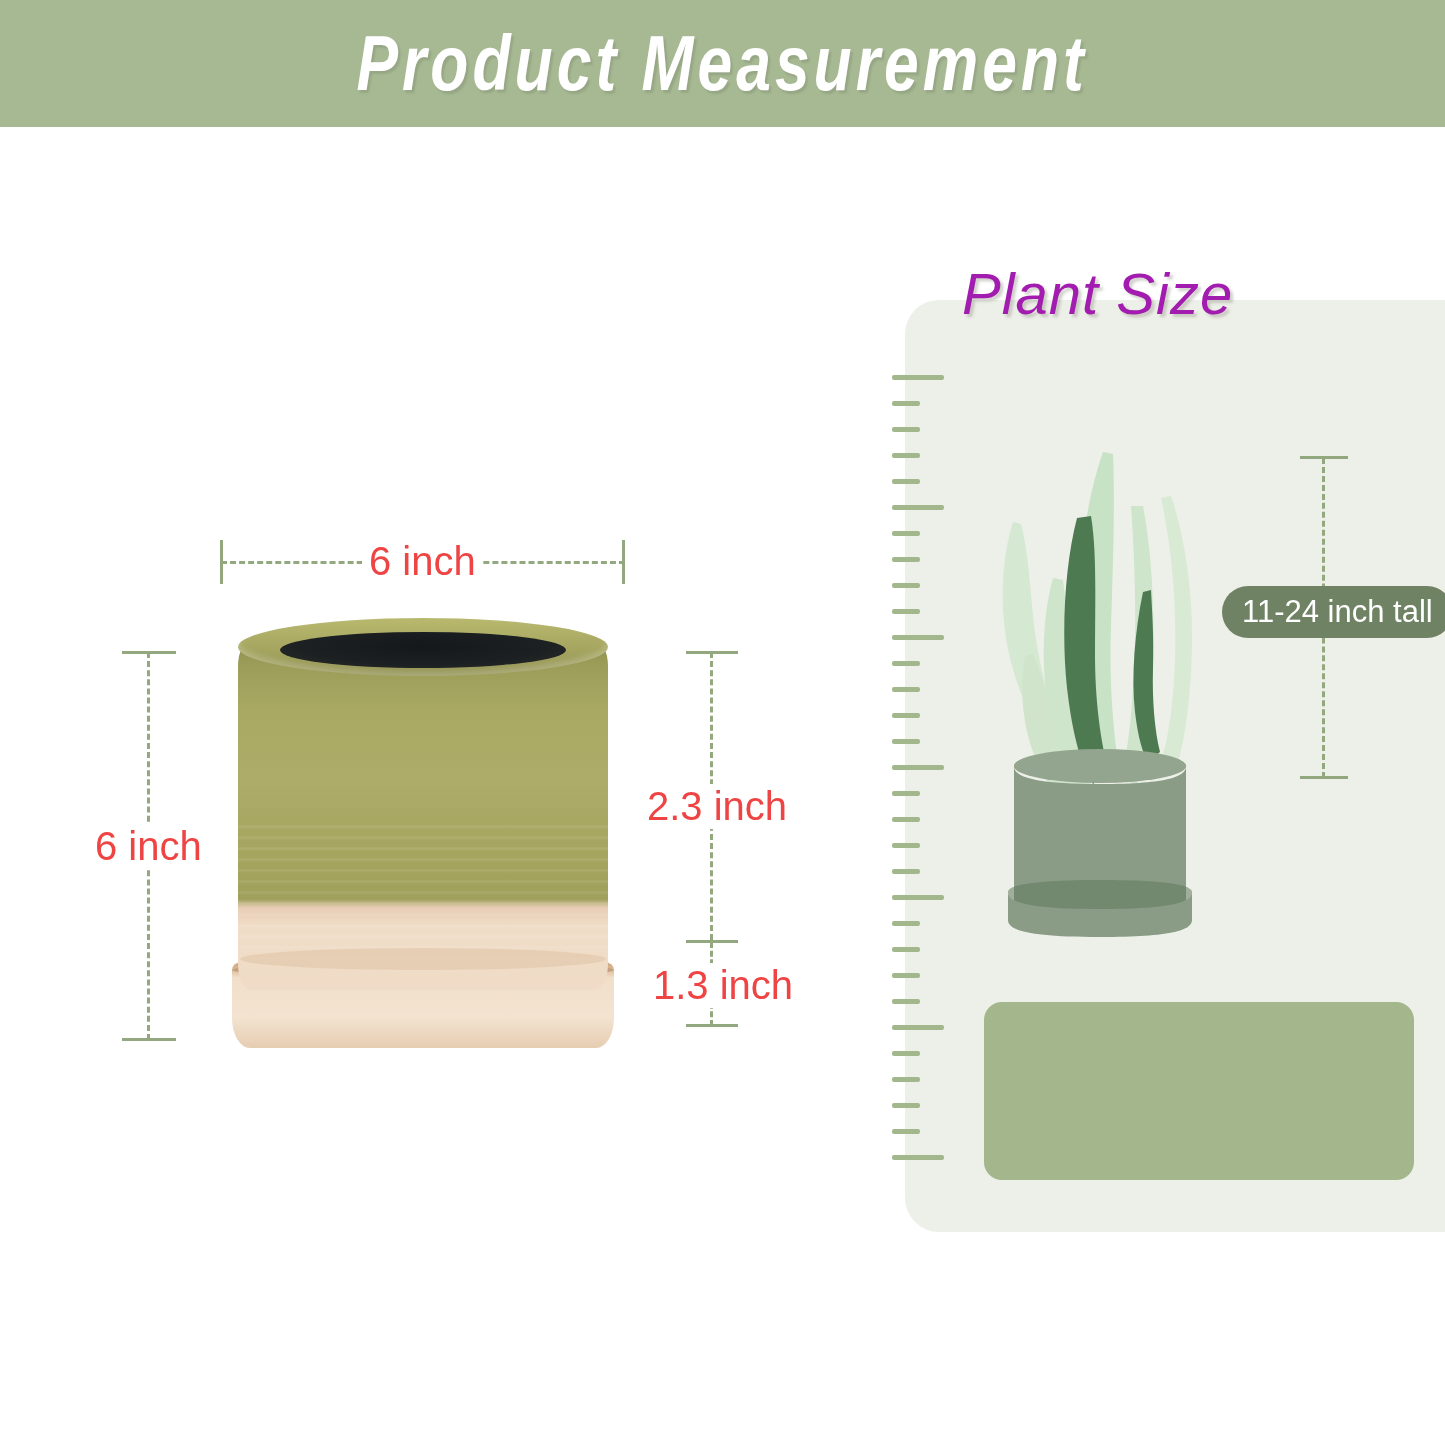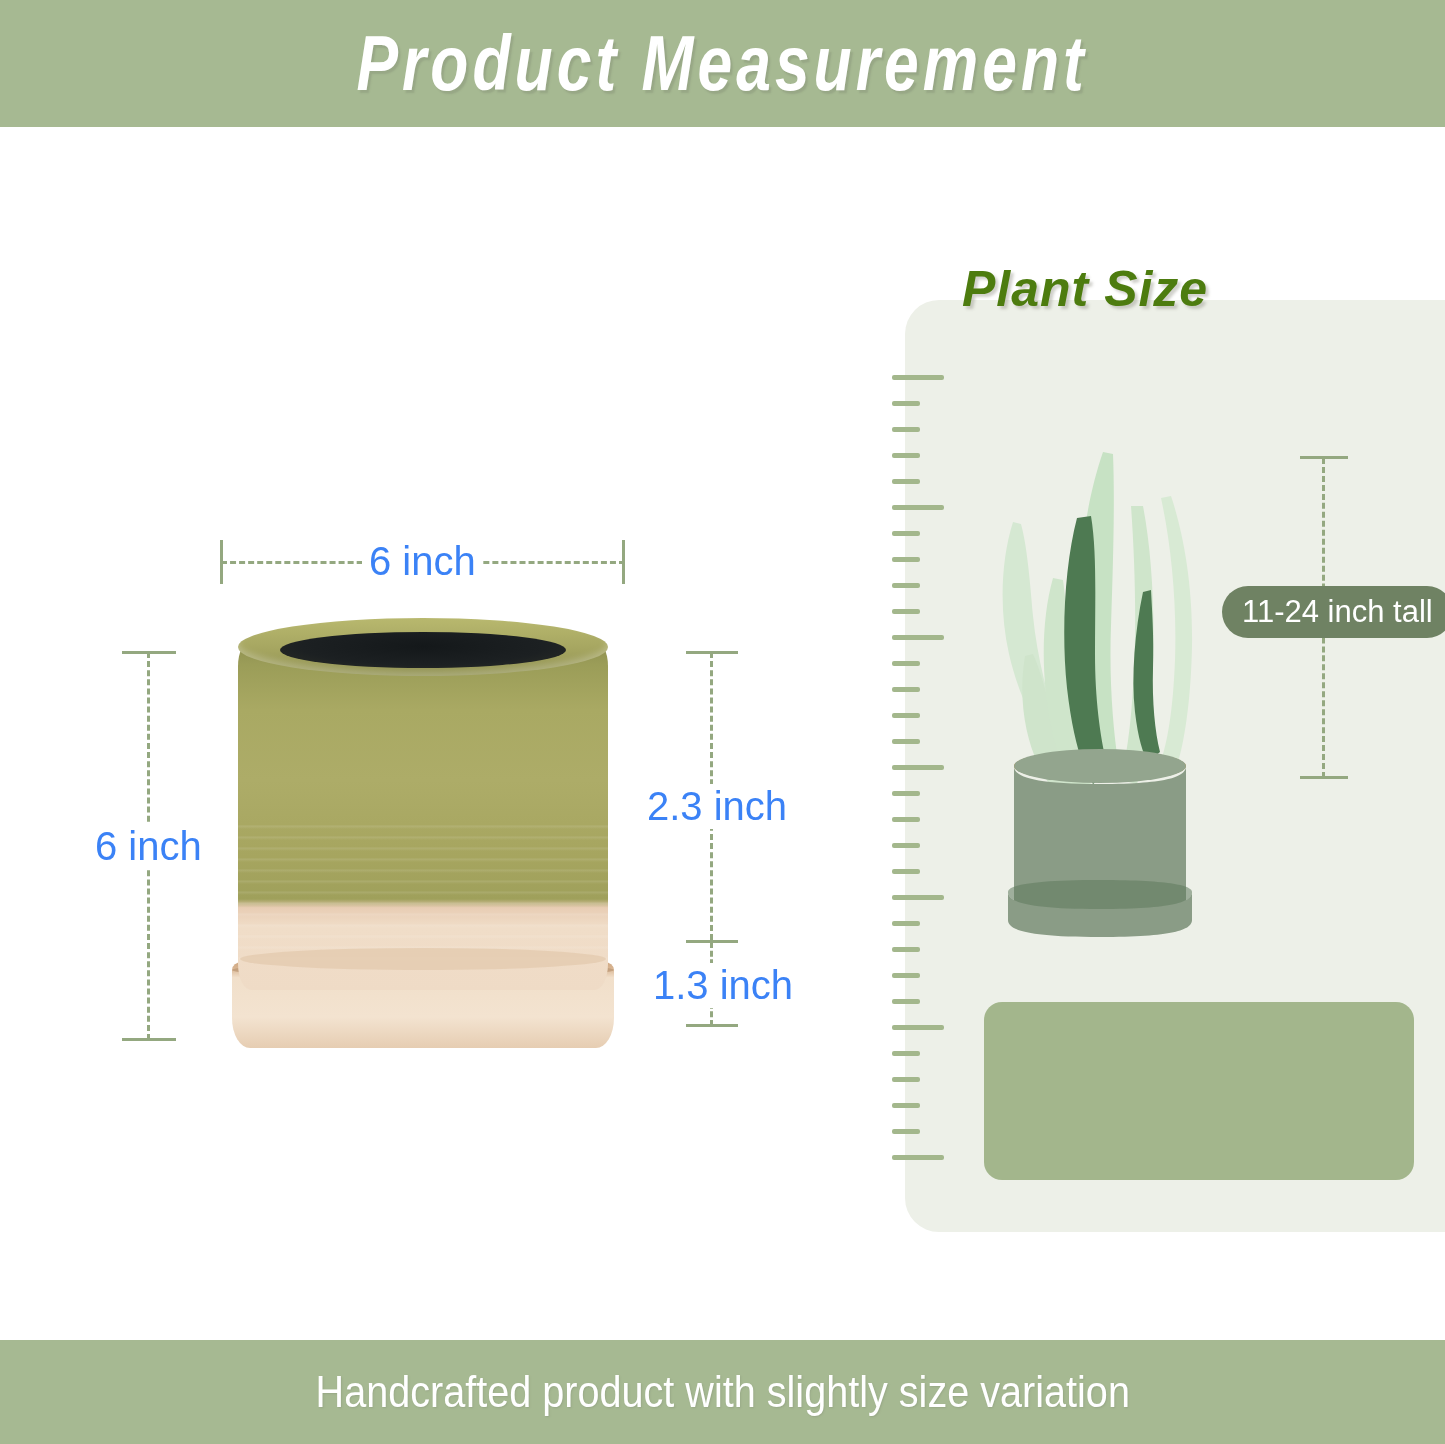--- a/index.html
+++ b/index.html
@@ -53,21 +53,21 @@
     font-weight: normal;
     transform: scaleX(0.88);
     white-space: nowrap;
     text-shadow: 1px 1px 2px rgba(120,130,110,0.30);
   }
 
   
   .sage-line { background: #94a880; position: absolute; }
   .dim-label {
     position: absolute;
-    color: #3b82f6;
+    color: #ef4444;
     font-size: 40px;
     white-space: nowrap;
     background: #ffffff;
     padding: 0 7px;
   }
 
   
   #dim-width-line {
     left: 221px; top: 561px;
     width: 404px; height: 0;
@@ -182,23 +182,23 @@
   .plant-panel {
     position: absolute;
     left: 905px; top: 300px;
     width: 540px; height: 932px;
     background: #edf0e8;
     border-radius: 34px 0 0 34px;
   }
   .panel-title {
     position: absolute;
     left: 962px; top: 260px;
-    color: #4d7c0f;
-    font-size: 50px;
-    font-weight: bold;
+    color: #a21caf;
+    font-size: 58px;
+    font-weight: normal;
     font-style: italic;
     letter-spacing: 1px;
     white-space: nowrap;
     text-shadow: 3px 3px 3px rgba(150,150,140,0.45);
   }
 
   
   .ruler { position: absolute; left: 892px; top: 375px; width: 70px; height: 790px; }
   .tick {
     position: absolute; left: 0;
@@ -356,17 +356,14 @@
   </div>
 
   <div id="plant-dim-cap-top"></div>
   <div id="plant-dim-line"></div>
   <div id="plant-dim-cap-bot"></div>
   <div class="plant-badge">11-24 inch tall</div>
 
   <div class="note-box">
   </div>
 
-  <div class="banner banner-bottom">
-    <div class="banner-bottom-text">Handcrafted product with slightly size variation</div>
-  </div>
 
 </div>
 
 </body></html>

